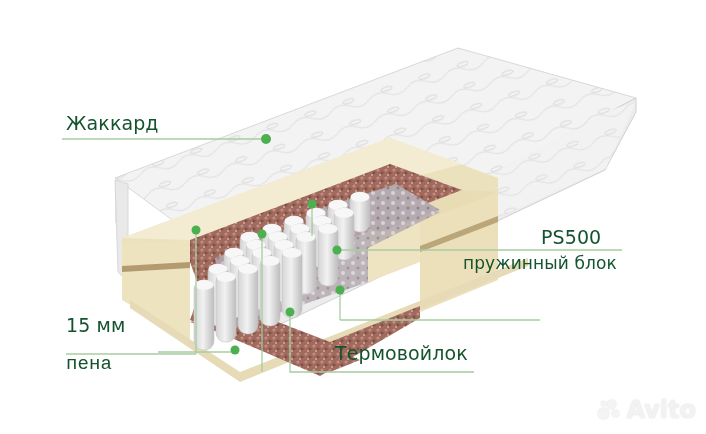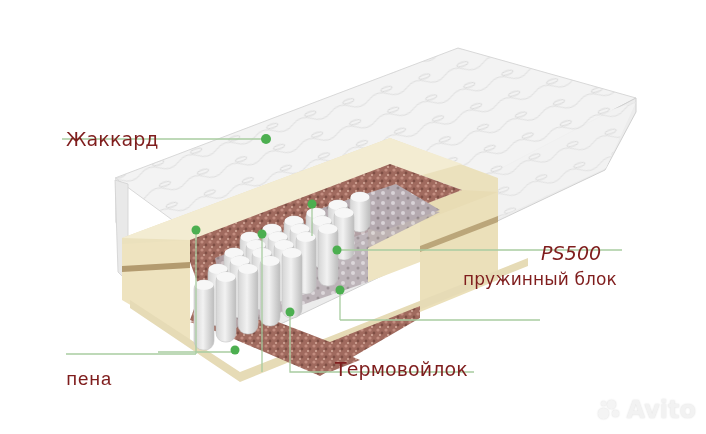--- a/index.html
+++ b/index.html
@@ -1,19 +1,19 @@
 <!DOCTYPE html>
 <html><head>
 <meta charset="utf-8">
 <style>
   html, body { margin: 0; padding: 0; background: #ffffff; }
   body { width: 706px; height: 434px; position: relative; overflow: hidden;
          font-family: "DejaVu Sans", "Liberation Sans", sans-serif; }
   .stage { position: absolute; left: 0; top: 0; width: 706px; height: 434px; }
-  .label { position: absolute; color: #7f1d1d; font-size: 17px; letter-spacing: 0.1px; white-space: nowrap; margin-top: 16px; }
+  .label { position: absolute; color: #14532d; font-size: 17px; letter-spacing: 0.1px; white-space: nowrap; }
   .label.big { font-size: 19px; }
   .watermark { position: absolute; right: 10px; bottom: 10px; color: #f2f2f2;
                font-size: 24px; font-weight: bold; text-shadow: 0 0 2px #dcdcdc;
                display: flex; align-items: center; gap: 2px; }
   .wm-dots { position: relative; width: 26px; height: 22px; }
   .wm-dots span { position: absolute; border-radius: 50%; background: #f4f4f4; box-shadow: 0 0 2px #d8d8d8; }
 </style>
 </head>
 <body>
 
@@ -149,26 +149,27 @@
       <circle cx="312" cy="204" r="4.5"></circle>
       <circle cx="337" cy="250" r="4.5"></circle>
       <circle cx="340" cy="290" r="4.5"></circle>
       <circle cx="290" cy="312" r="4.5"></circle>
       <circle cx="235" cy="350" r="4.5"></circle>
     </g>
   </svg>
 
   <div class="label big" style="left:66px; top:112px;">Жаккард</div>
 
-  <div class="label big" style="left:541px; top:226px;font-style:italic;">PS500</div>
+  <div class="label big" style="left:541px; top:226px;">PS500</div>
   <div class="label" style="left:463px; top:253px;text-align:center;">пружинный блок</div>
 
 
   <div class="label big" style="left:335px; top:342px;">Термовойлок</div>
 
+  <div class="label big" style="left:66px; top:314px;">15 мм</div>
   <div class="label big" style="left:66px; top:353px;font-family:Liberation Mono, monospace;">пена</div>
 
   <div class="watermark">
     <div class="wm-dots">
       <span style="left:0; top:9px; width:11px; height:11px;"></span>
       <span style="left:9px; top:1px; width:9px; height:9px;"></span>
       <span style="left:14px; top:11px; width:7px; height:7px;"></span>
       <span style="left:3px; top:2px; width:5px; height:5px;"></span>
     </div>
     <span>Avito</span>

